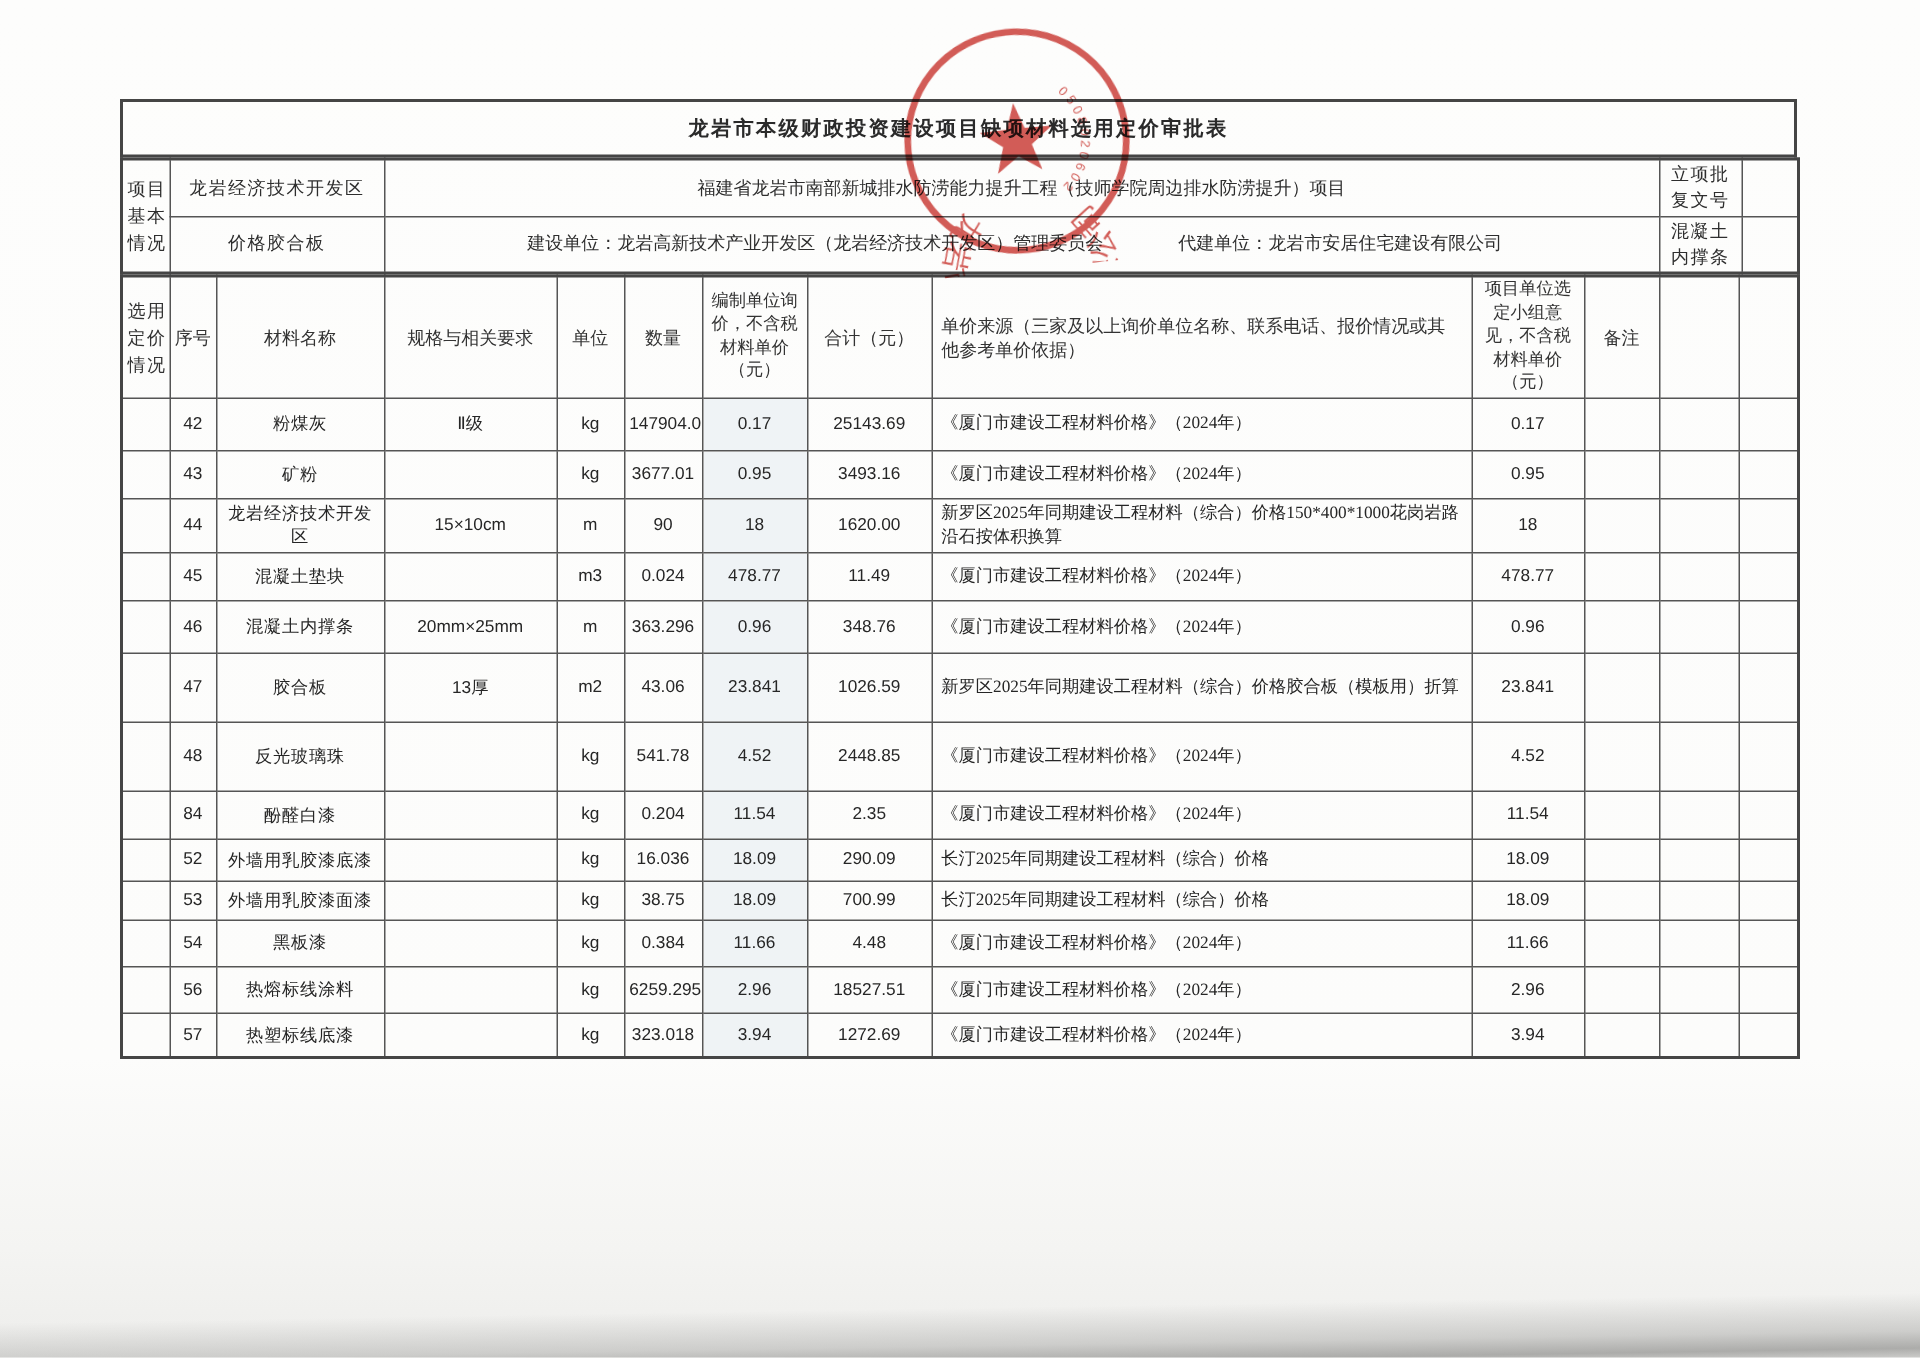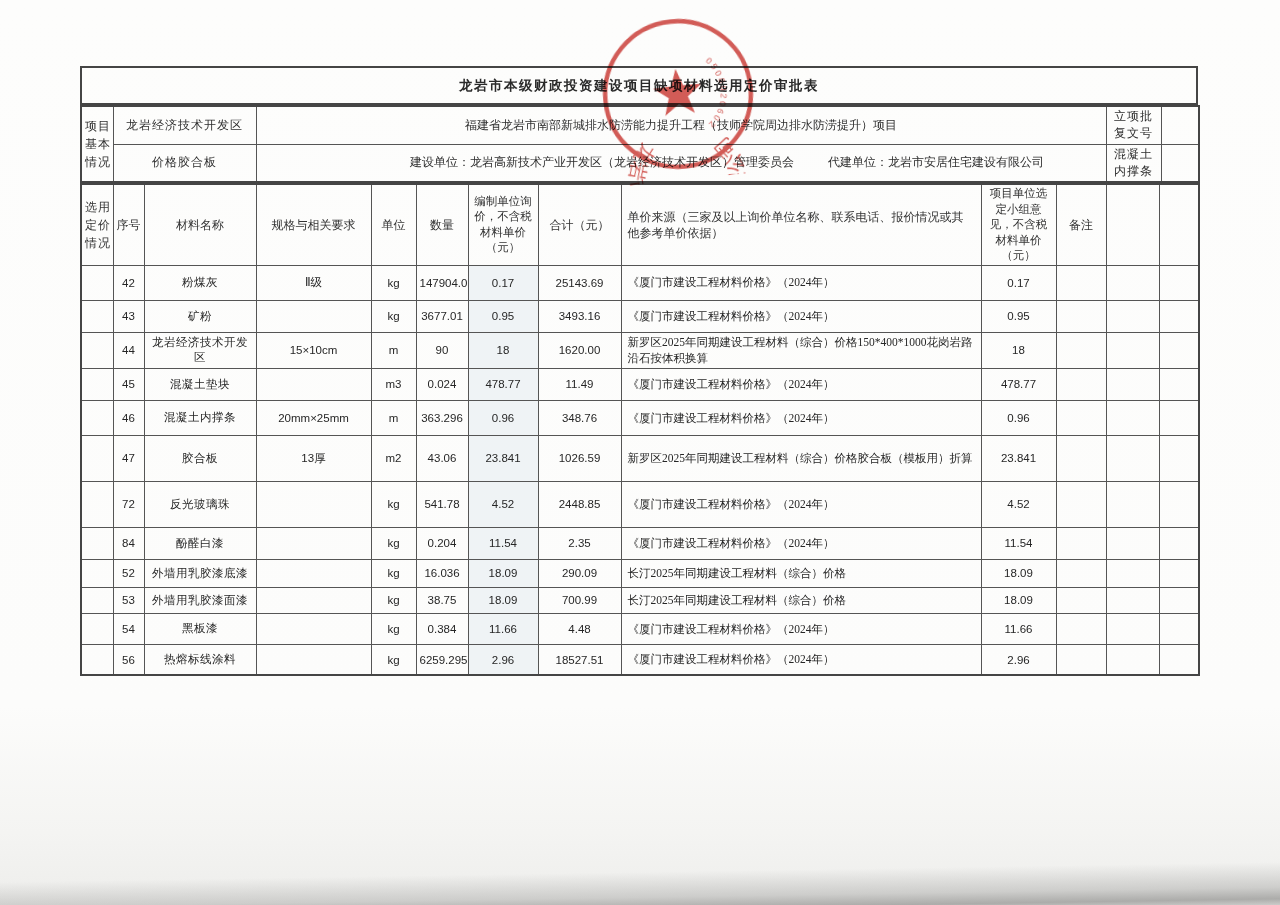--- a/index.html
+++ b/index.html
@@ -24,21 +24,21 @@
            text-align:center; vertical-align:middle; overflow:hidden; }
   .outer { border:2px solid #454545; }
 
   .title-row td { border:2px solid #454545; height:37px; font-size:13.5px;
                   font-weight:600; letter-spacing:1.5px; color:#2a2a2a; }
 
   .info-tbl td { font-size:12px; }
   .info-tbl .lbl { font-size:12px; letter-spacing:1px; }
   .v-label { width:26px; margin:0 auto; word-break:break-all; line-height:1.5; letter-spacing:1px; }
   .unit-cell-value { text-align:left; }
-  .unit-line { display:flex; justify-content:center; padding-left:92px; gap:34px; }
+  .unit-line { display:flex; justify-content:flex-start; padding-left:92px; gap:50px; }
 
   .grid-tbl th { font-size:12px; line-height:1.35; color:#333; }
   .grid-tbl .hdr-small { font-size:11.5px; }
   .grid-tbl .hdr-source { text-align:left; padding:2px 6px; }
   .grid-tbl td { font-size:11.5px; color:#262626; }
   .c-no, .c-qty, .c-uprice, .c-total, .c-gprice, .c-unit, .c-spec {
     font-family:"Liberation Sans","DejaVu Sans",sans-serif; font-size:11px;
   }
   .c-name { font-size:12px; letter-spacing:.5px;margin-top:12px; }
   .c-source { text-align:left; padding:1px 6px; font-size:11.5px; line-height:1.45; }
@@ -227,21 +227,21 @@
           <td class="c-uprice">23.841</td>
           <td class="c-total">1026.59</td>
           <td class="c-source">新罗区2025年同期建设工程材料（综合）价格胶合板（模板用）折算</td>
           <td class="c-gprice">23.841</td>
           <td class="c-note"></td>
           <td class="c-x1"></td>
           <td class="c-x2"></td>
         </tr>
         <tr>
           <td class="c-sel"></td>
-          <td class="c-no">72</td>
+          <td class="c-no">48</td>
           <td class="c-name">反光玻璃珠</td>
           <td class="c-spec"></td>
           <td class="c-unit">kg</td>
           <td class="c-qty">541.78</td>
           <td class="c-uprice">4.52</td>
           <td class="c-total">2448.85</td>
           <td class="c-source">《厦门市建设工程材料价格》（2024年）</td>
           <td class="c-gprice">4.52</td>
           <td class="c-note"></td>
           <td class="c-x1"></td>
@@ -311,20 +311,35 @@
           <td class="c-sel"></td>
           <td class="c-no">56</td>
           <td class="c-name">热熔标线涂料</td>
           <td class="c-spec"></td>
           <td class="c-unit">kg</td>
           <td class="c-qty">6259.295</td>
           <td class="c-uprice">2.96</td>
           <td class="c-total">18527.51</td>
           <td class="c-source">《厦门市建设工程材料价格》（2024年）</td>
           <td class="c-gprice">2.96</td>
+          <td class="c-note"></td>
+          <td class="c-x1"></td>
+          <td class="c-x2"></td>
+        </tr>
+        <tr>
+          <td class="c-sel"></td>
+          <td class="c-no">57</td>
+          <td class="c-name">热塑标线底漆</td>
+          <td class="c-spec"></td>
+          <td class="c-unit">kg</td>
+          <td class="c-qty">323.018</td>
+          <td class="c-uprice">3.94</td>
+          <td class="c-total">1272.69</td>
+          <td class="c-source">《厦门市建设工程材料价格》（2024年）</td>
+          <td class="c-gprice">3.94</td>
           <td class="c-note"></td>
           <td class="c-x1"></td>
           <td class="c-x2"></td>
         </tr>
       </tbody>
   </table>
 </div>
 
 <svg class="stamp" viewBox="0 0 170 170">
   <g fill="none" stroke="#c9342e">

